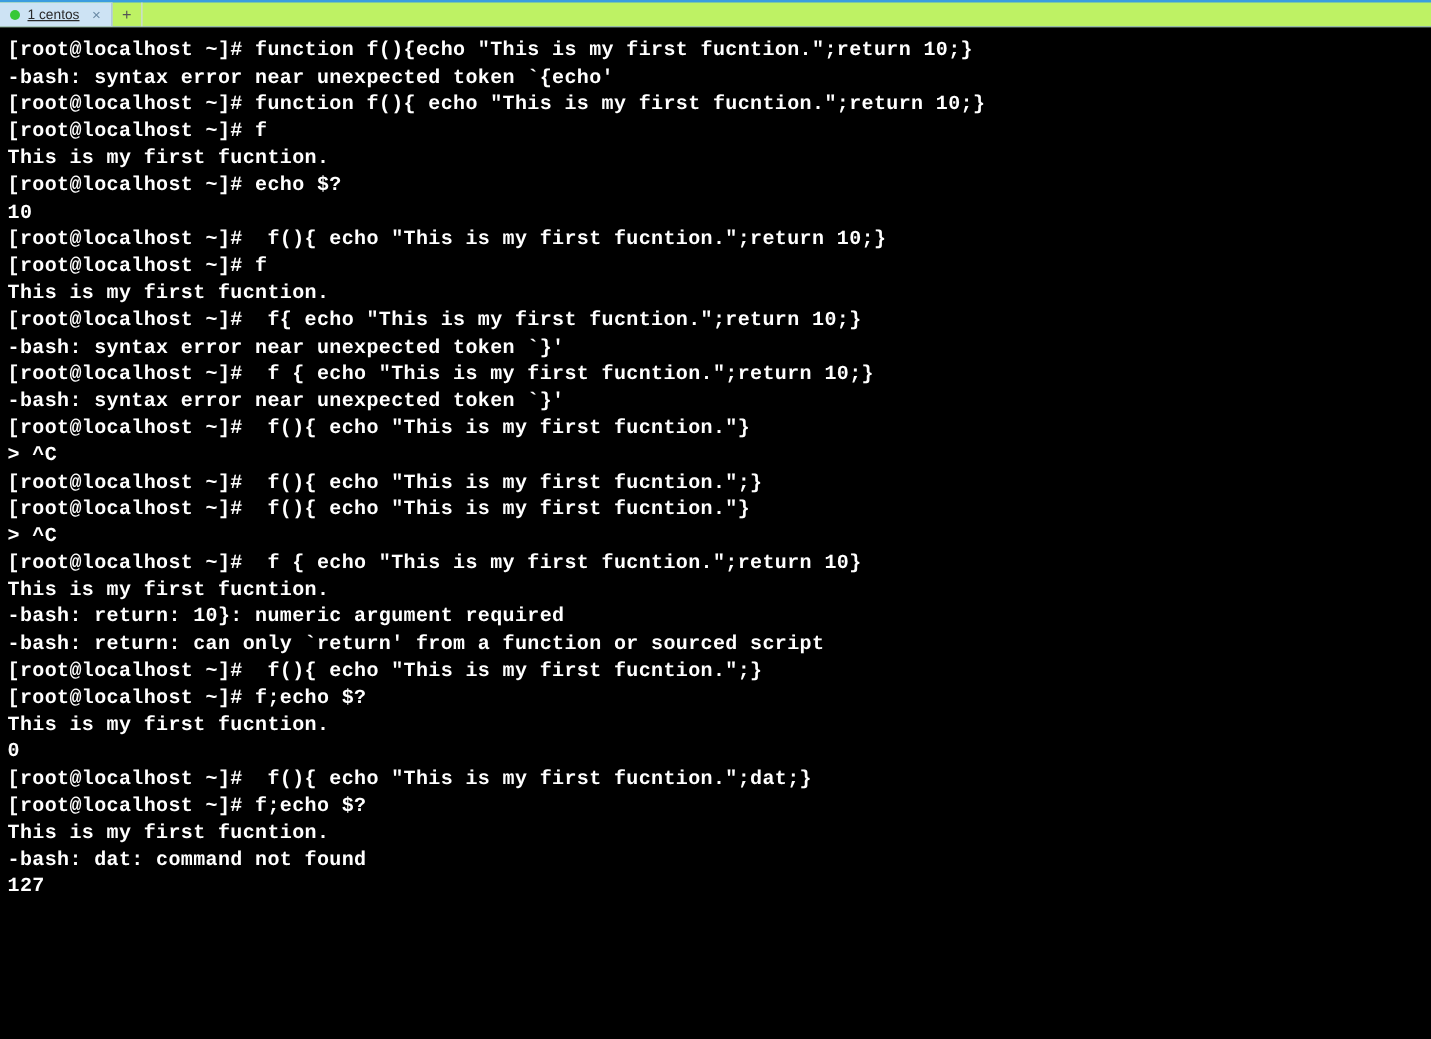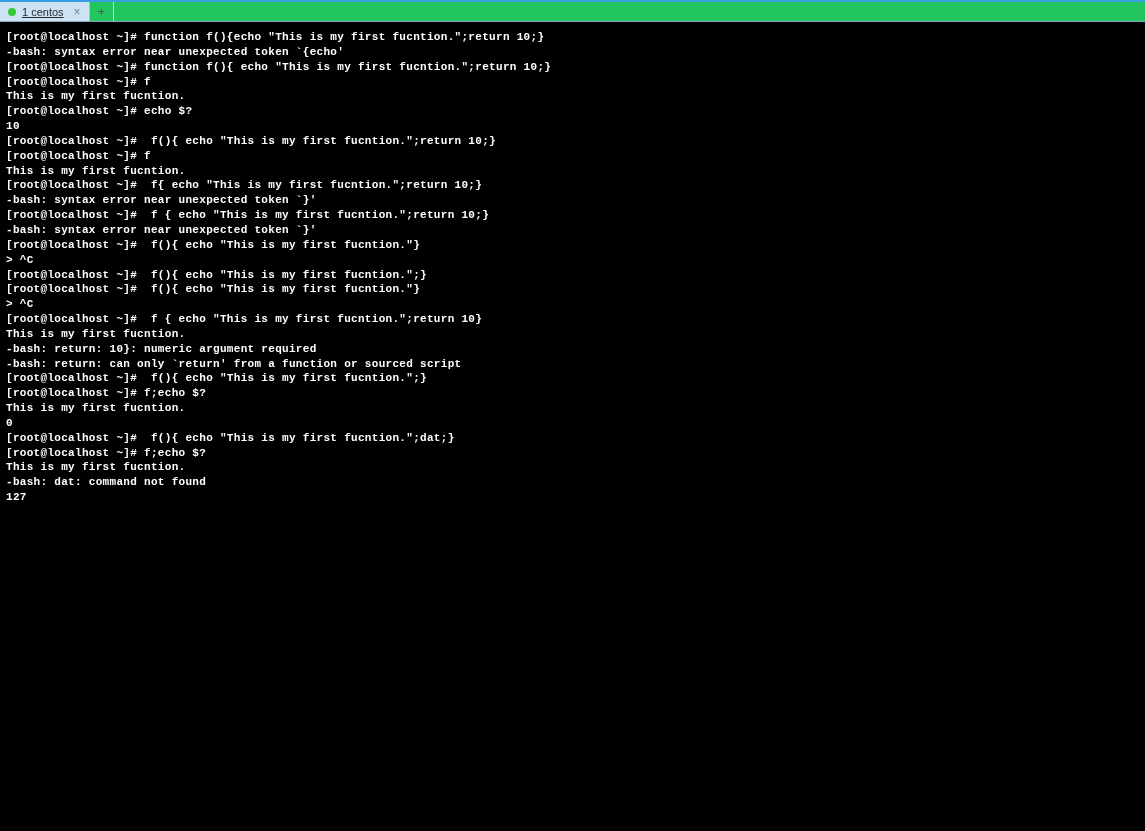--- a/index.html
+++ b/index.html
@@ -4,21 +4,21 @@
 <style>
   * { margin: 0; padding: 0; box-sizing: border-box; }
   html, body { width: 1145px; height: 831px; overflow: hidden; }
   body {
     font-family: "Consolas", "Courier New", monospace;
     background: #000;
     color: #fff;
   }
   .tab-bar {
     height: 22px;
-    background: #22c55e;
+    background: #bef264;
     border-top: 2px solid #3a9de0;
     border-bottom: 1px solid #8aa8c0;
     display: flex;
     align-items: stretch;
   }
   .tab {
     display: flex;
     align-items: center;
     padding: 0 8px;
     background: #cde3f4;
@@ -47,21 +47,21 @@
     font-family: "Segoe UI", Tahoma, sans-serif;
     font-size: 13px;
     color: #555;
     border-right: 1px solid #cdd9e5;
     cursor: pointer;
   }
   .terminal {
     background: #000;
     color: #fff;
     padding: 8px 6px;
-    font-size: 11px;
+    font-size: 16px;
     font-weight: 700;
     line-height: 1.35;
     letter-spacing: 0.3px;
     height: calc(831px - 22px);
     white-space: pre;
     overflow: hidden;
   }
   .line { display: block; }
 </style>
 </head>

